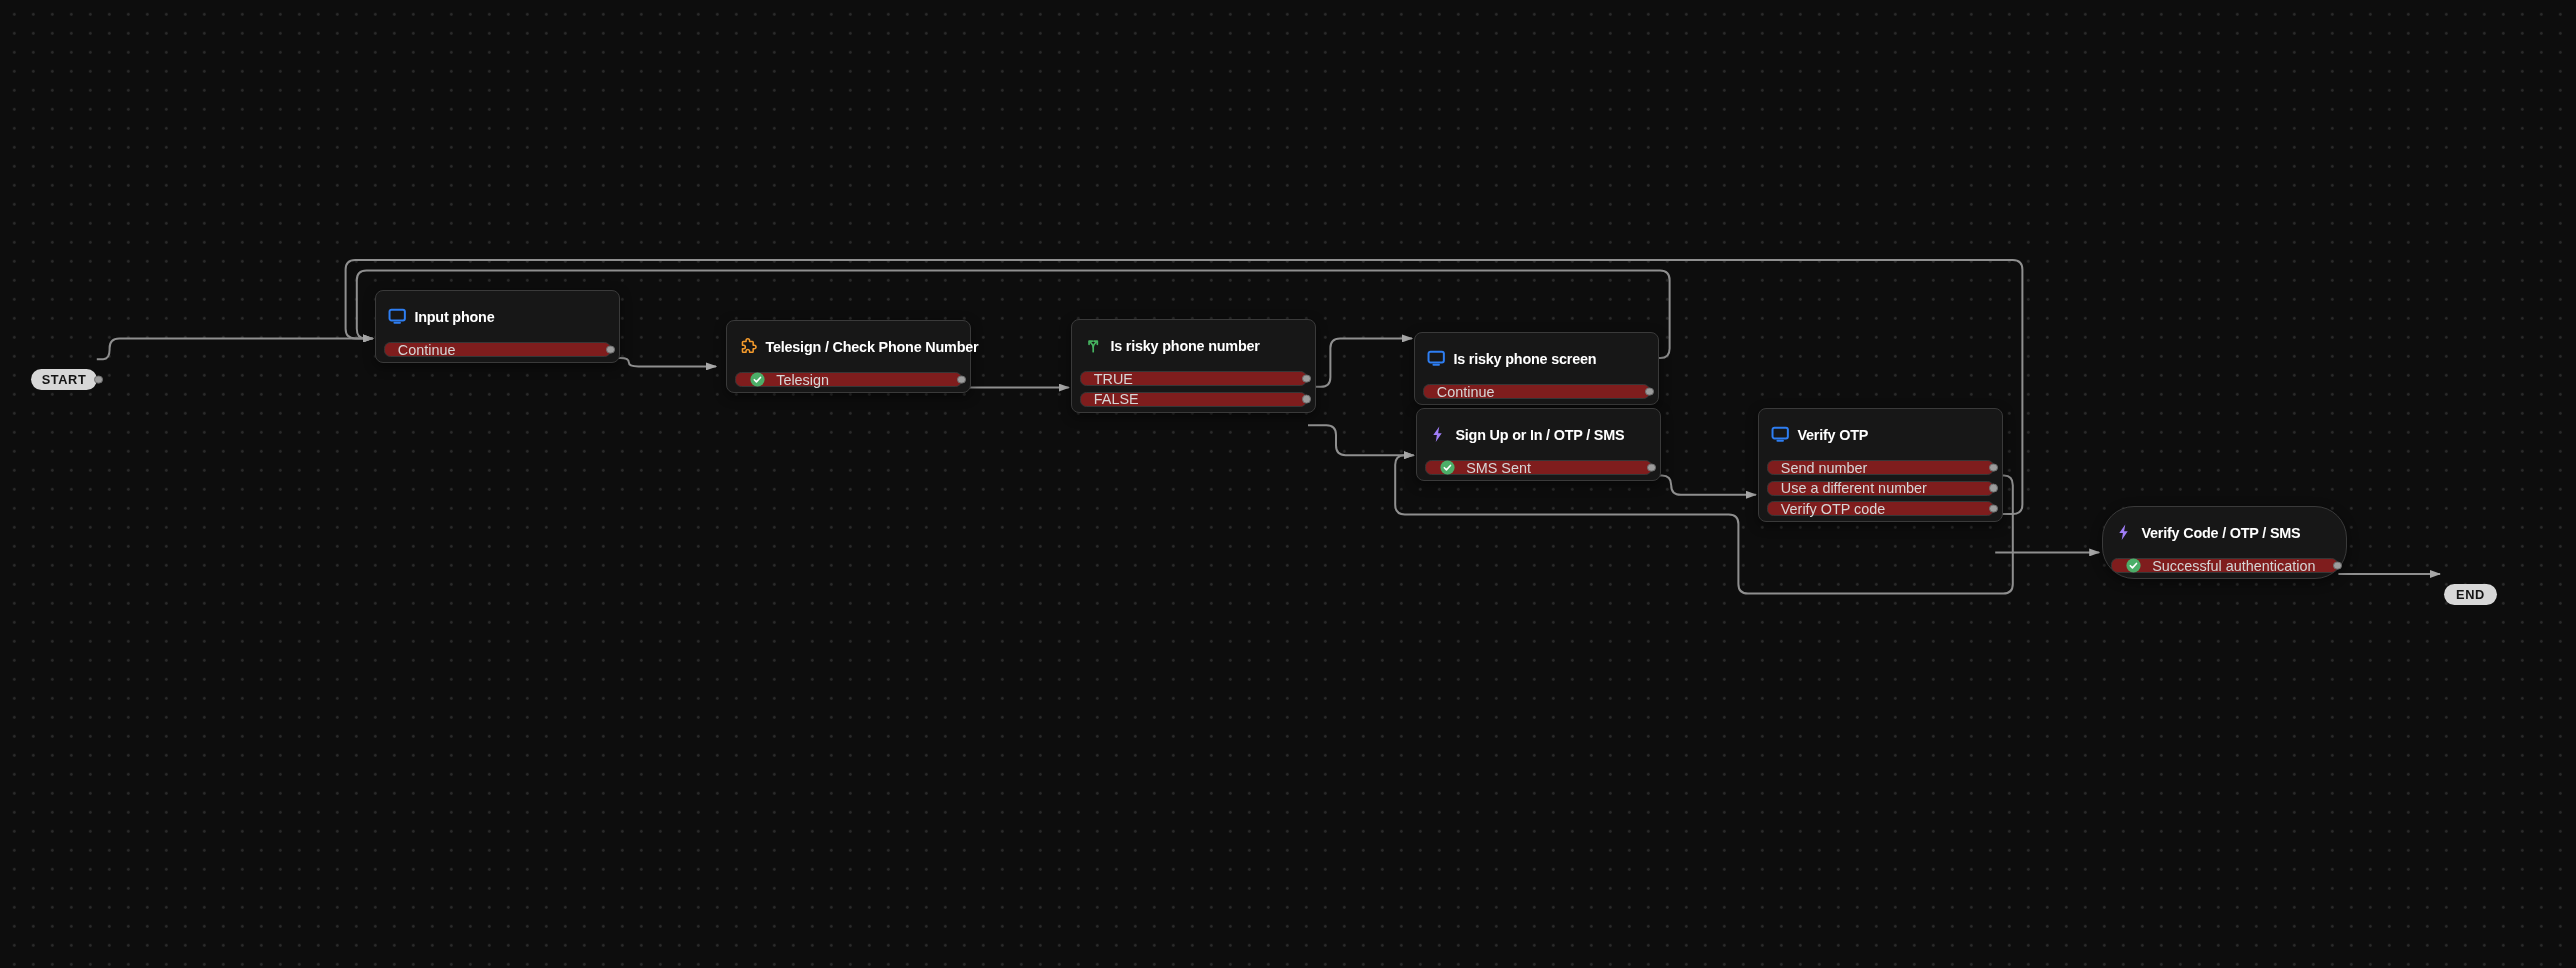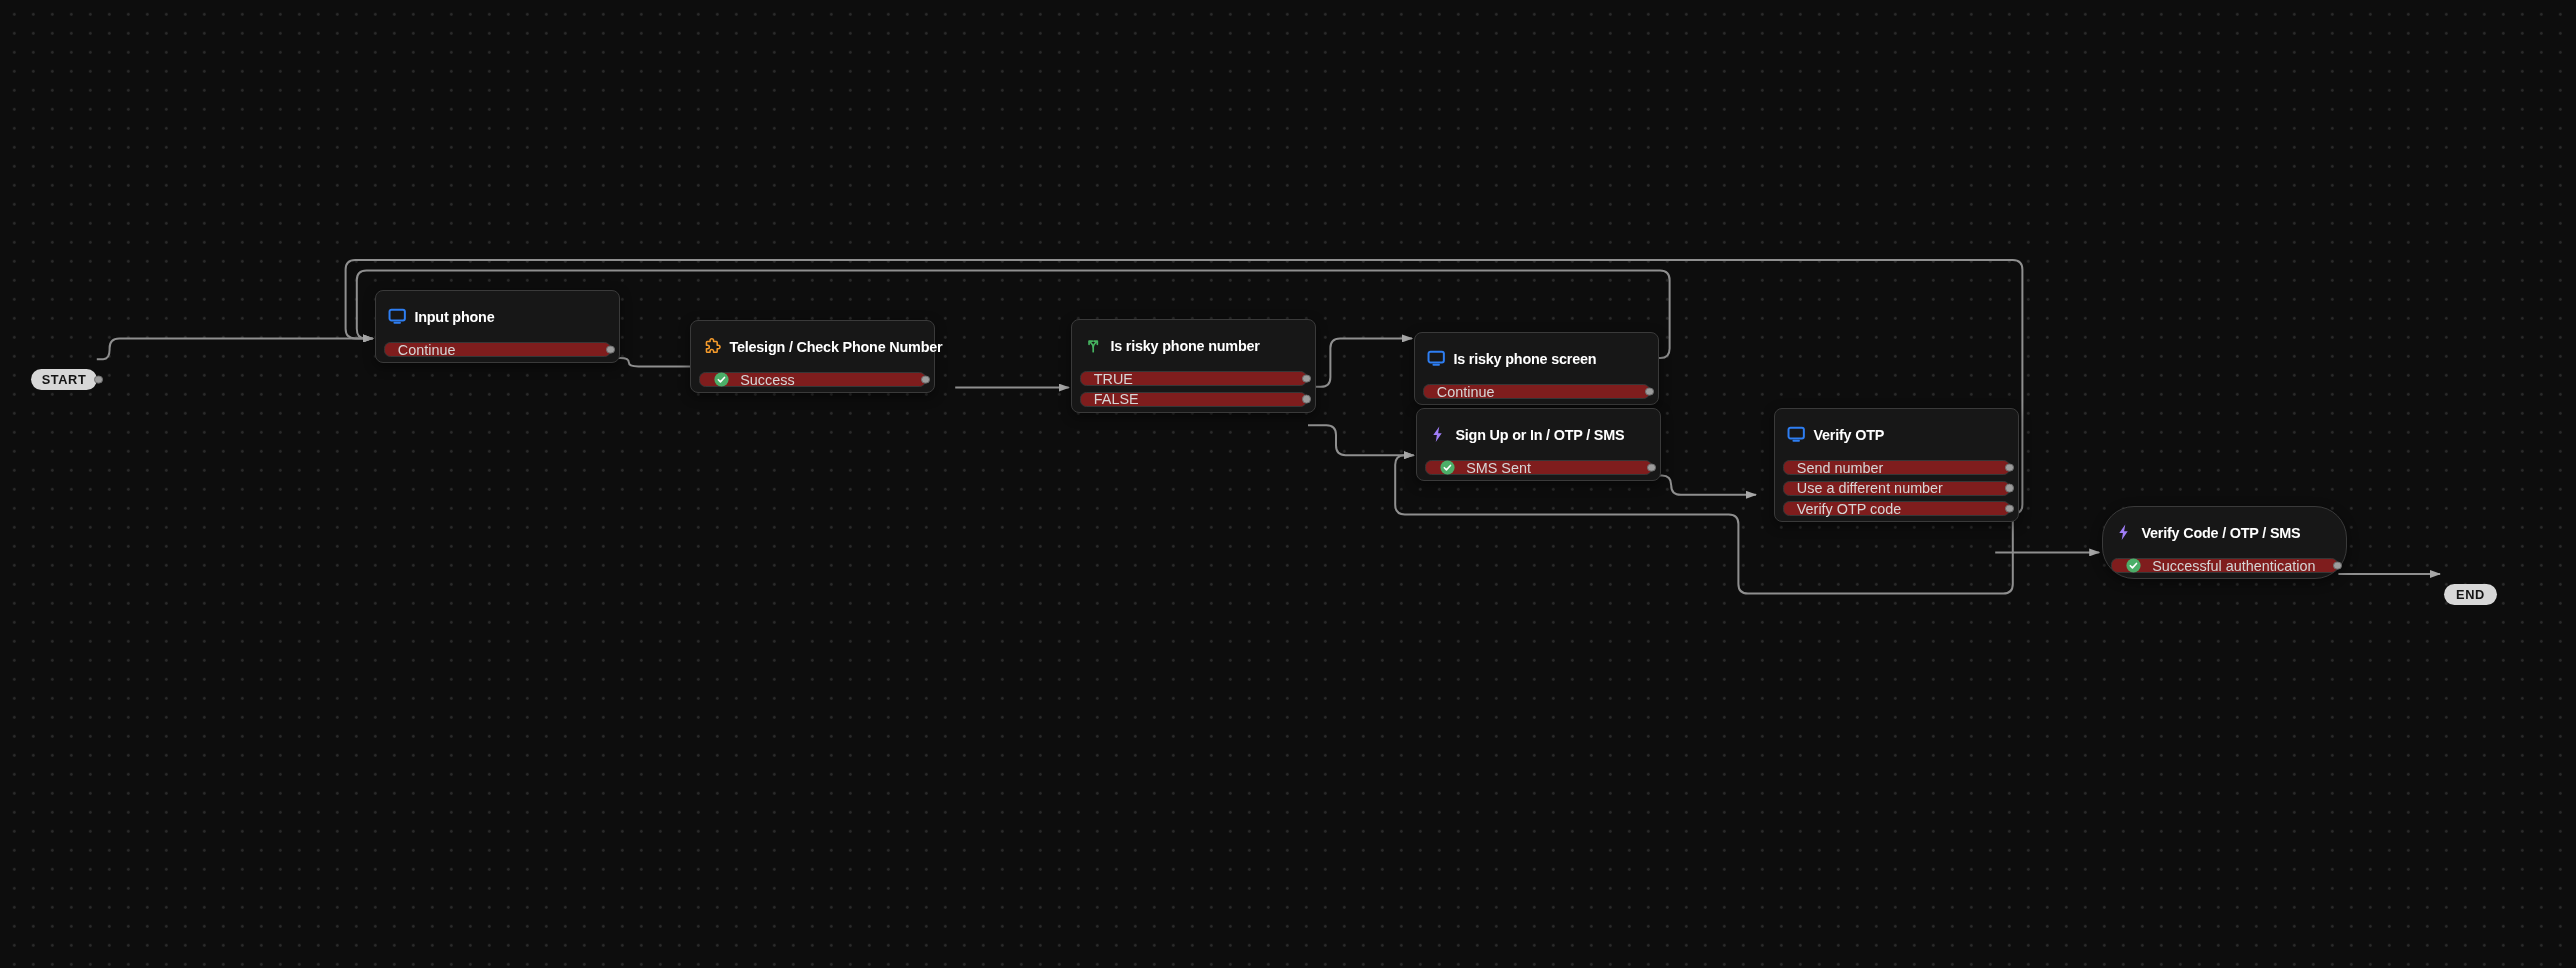--- a/index.html
+++ b/index.html
@@ -57,25 +57,25 @@
     position:absolute;z-index:3;height:21px;border-radius:10.4px;
     background:#d7d7d7;color:#141414;
     display:flex;align-items:center;justify-content:center;
     font-size:12.8px;font-weight:700;letter-spacing:0.6px;margin-top:20px;
   }
   .pill .pdot{right:-5.6px;}
   #start-pill{left:31px;top:349px;width:66px;}
   #end-pill{left:2444px;top:564px;width:53px;}
   
   #n-input-phone{left:375px;top:290px;}
-  #n-telesign{left:690px;top:320px;text-align:center;}
+  #n-telesign{left:726px;top:320px;text-align:center;}
   #n-risky-number{left:1071px;top:319px;}
   #n-risky-screen{left:1414px;top:290px;margin-top:42px;}
   #n-signup{left:1416px;top:408px;}
-  #n-verify-otp{left:1758px;top:408px;margin-left:16px;}
+  #n-verify-otp{left:1758px;top:408px;}
   #n-verify-code{left:2102px;top:506px;border-radius:32px;}
 </style>
 </head>
 <body>
 
 <div class="canvas">
 
   <svg class="edges" width="2576" height="968" viewBox="0 0 3220 1210">
     <defs>
       <marker id="arrow" viewBox="0 0 14 10" refX="12.5" refY="5" markerWidth="14" markerHeight="10" markerUnits="userSpaceOnUse" orient="auto">
@@ -125,21 +125,21 @@
       </span>
       <span class="ntitle">Telesign / Check Phone Number</span>
     </div>
     <div class="port">
       <span class="check">
         <svg viewBox="0 0 24 24">
             <circle cx="12" cy="12" r="10" fill="currentColor"></circle>
             <path d="M7.5 12.3l3 3 5.7-6.2" fill="none" stroke="#ffffff" stroke-width="2.3" stroke-linecap="round" stroke-linejoin="round"></path>
           </svg>
       </span>
-      <span class="plabel">Success</span>
+      <span class="plabel">Telesign</span>
       <span class="pdot"></span>
     </div>
   </div>
 
   <div class="node" id="n-risky-number">
     <div class="node-header">
       <span class="nicon icon-green">
         <svg viewBox="0 0 24 24" fill="none" stroke="currentColor" stroke-width="2.2" stroke-linecap="round" stroke-linejoin="round">
             <path d="M12 20.5v-6.2c0-2.5-1.3-3.9-3.2-5.6L7.3 7.3"></path>
             <path d="M12 14.3c0-2.5 1.3-3.9 3.2-5.6l1.5-1.4"></path>

